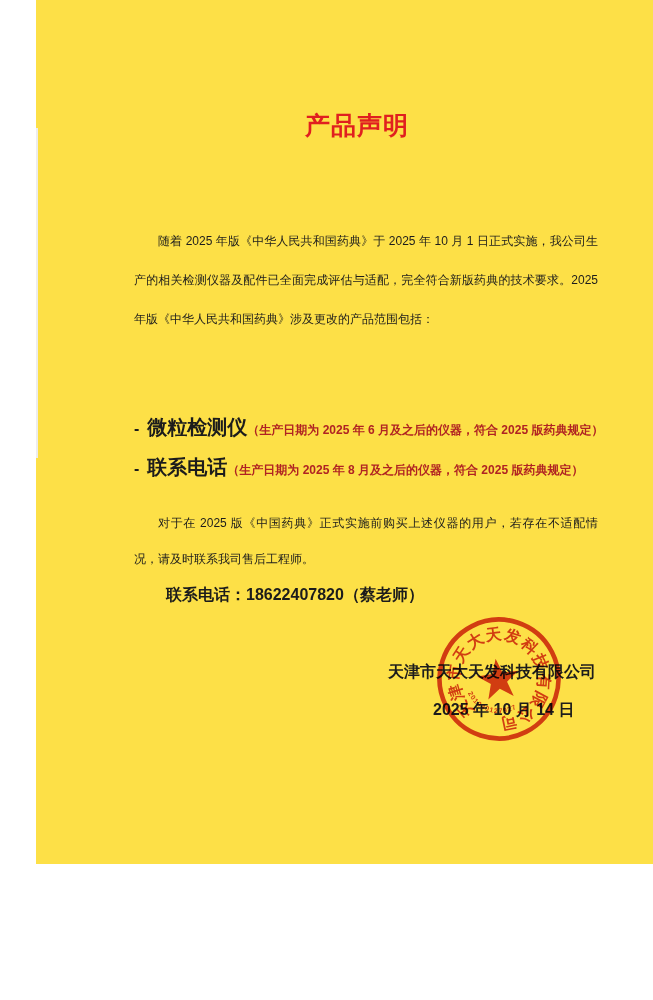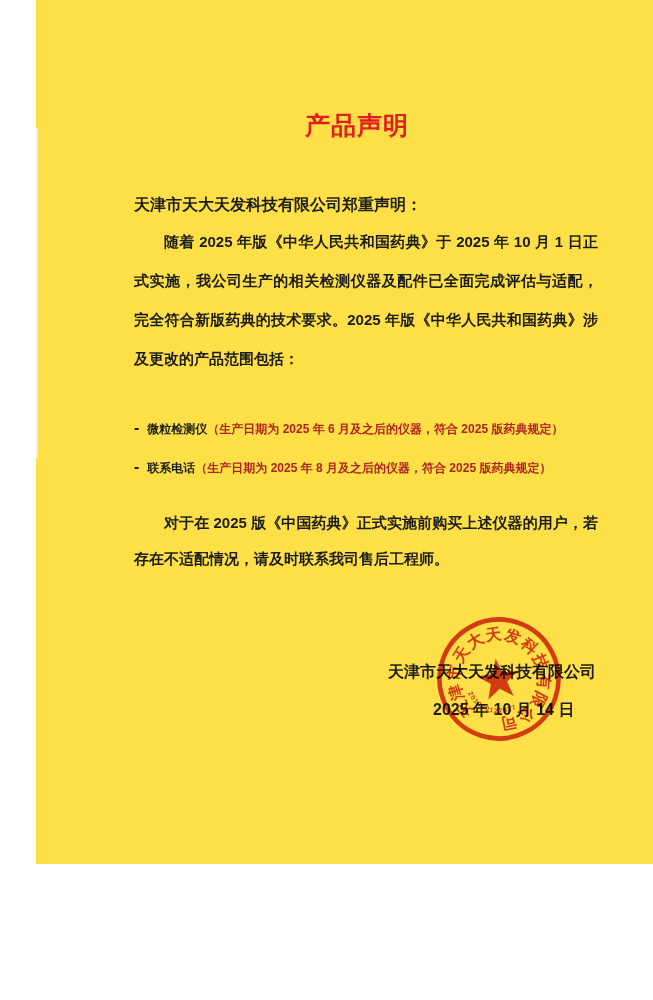--- a/index.html
+++ b/index.html
@@ -28,35 +28,35 @@
     font-size:25px;line-height:1.2;font-weight:700;
     color:var(--title-red);
     letter-spacing:1px;
   }
   .salutation{
     position:absolute;top:195px;left:98px;margin:0;
     font-size:16px;font-weight:700;line-height:1.25;
   }
   .para{
     position:absolute;left:98px;width:464px;margin:0;
-    font-size:15px;font-weight:700;
+    font-size:12px;font-weight:400;
     text-align:justify;text-indent:2em;
     word-break:break-all;
   }
   .para1{top:222px;line-height:39px;}
   .para2{top:505px;line-height:36px;}
   .products{
     position:absolute;top:409px;left:98px;margin:0;padding:0;
     list-style:none;
   }
   .products li{
     line-height:37px;white-space:nowrap;
   }
   .dash{font-size:16px;font-weight:700;margin-right:8px;}
-  .pname{font-size:12px;font-weight:700;}
+  .pname{font-size:20px;font-weight:700;}
   .pnote{font-size:12px;font-weight:700;color:var(--note-red);}
   .contact{
     position:absolute;top:585px;left:98px;margin:0;
     font-size:16px;font-weight:700;text-indent:2em;line-height:1.3;
   }
   .sig-company{
     position:absolute;top:662px;left:352px;margin:0;
     font-size:16px;font-weight:700;line-height:1.3;
   }
   .sig-date{
@@ -84,35 +84,35 @@
 </style>
 </head>
 <body>
 
 <div class="page">
 
   <div class="edge-artifact"></div>
 
   <h1 class="title">产品声明</h1>
 
-  <p class="salutation">天津市天大天发科技有限公司郑重声明：</p>
 
   <p class="para para1">随着 2025 年版《中华人民共和国药典》于 2025 年 10 月 1 日正式实施，我公司生产的相关检测仪器及配件已全面完成评估与适配，完全符合新版药典的技术要求。2025 年版《中华人民共和国药典》涉及更改的产品范围包括：</p>
 
   <ul class="products">
     <li>
       <span class="dash">-</span><span class="pname">微粒检测仪</span><span class="pnote">（生产日期为 2025 年 6 月及之后的仪器，符合 2025 版药典规定）</span>
     </li>
     <li>
       <span class="dash">-</span><span class="pname">联系电话</span><span class="pnote">（生产日期为 2025 年 8 月及之后的仪器，符合 2025 版药典规定）</span>
     </li>
   </ul>
 
   <p class="para para2">对于在 2025 版《中国药典》正式实施前购买上述仪器的用户，若存在不适配情况，请及时联系我司售后工程师。</p>
 
+  <p class="contact">联系电话：18622407820（蔡老师）</p>
 
   <p class="sig-company">天津市天大天发科技有限公司</p>
 
   <p class="sig-date">2025 年 10 月 14 日</p>
 
   <div class="stamp">
     <svg viewBox="0 0 200 200" aria-hidden="true">
       <g transform="rotate(18 100 100)">
         <circle class="ring" cx="100" cy="100" r="90"></circle>
         <g class="ringtext">

